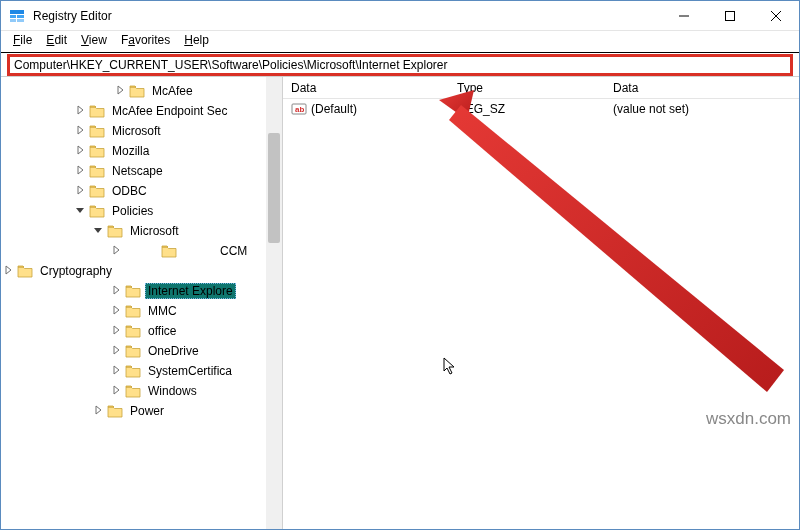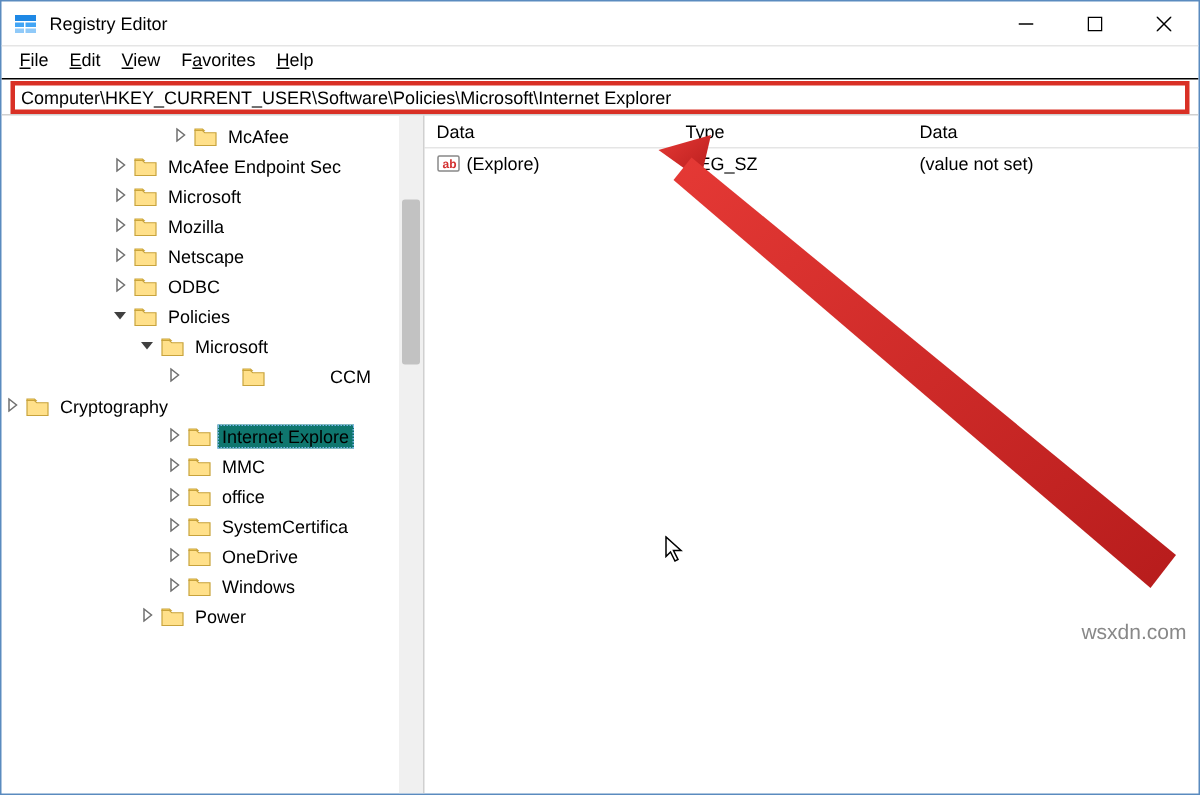--- a/index.html
+++ b/index.html
@@ -32,21 +32,21 @@
   .list-header .col { padding: 0 8px; font-size: 12px; display: flex; align-items: center; }
   .col-name { width: 166px; }
   .col-type { width: 156px; }
   .col-data { flex: 1; }
   .list-body { flex: 1; position: relative; }
   .list-row { height: 20px; display: flex; align-items: center; }
   .list-row .cell { padding: 0 8px; font-size: 12px; display: flex; align-items: center; overflow: hidden; }
   .val-icon { width: 16px; height: 16px; margin-right: 4px; flex-shrink: 0; }
   .cursor { position: absolute; left: 160px; top: 258px; pointer-events: none; }
   .arrow-annot { position: absolute; pointer-events: none; left: 288px; top: 64px; width: 510px; height: 380px; }
-  .watermark { position: absolute; right: 8px; bottom: 100px; font-size: 14px; color: #888; transform: rotate(0); }
+  .watermark { position: absolute; right: 8px; bottom: 100px; font-size: 17px; color: #888; transform: rotate(0); }
   .folder-svg { display: block; }
 </style>
 </head>
 <body>
 
 <div class="window">
 
   <div class="titlebar">
     <span class="app-icon">
       <svg viewBox="0 0 16 16">
@@ -256,33 +256,33 @@
             <div class="node" style="padding-left: 108px;">
               <span class="twisty"><svg width="10" height="10" viewBox="0 0 10 10">
                   <path d="M3 1 L8 5 L3 9 Z" fill="none" stroke="#707070" stroke-width="1"></path>
                 </svg></span>
               <span class="folder">
                 <svg class="folder-svg" viewBox="0 0 16 14">
                   <path d="M1 3 L6 3 L7.5 4.5 L15 4.5 L15 13 L1 13 Z" fill="#ffe08a" stroke="#c8a33c" stroke-width="0.8"></path>
                   <path d="M1 3 L1 2 L6 2 L7 3 Z" fill="#ffd561" stroke="#c8a33c" stroke-width="0.8"></path>
                 </svg>
               </span>
+              <span class="label">OneDrive</span>
+            </div>
+            <div class="node" style="padding-left: 108px;">
+              <span class="twisty"><svg width="10" height="10" viewBox="0 0 10 10">
+                  <path d="M3 1 L8 5 L3 9 Z" fill="none" stroke="#707070" stroke-width="1"></path>
+                </svg></span>
+              <span class="folder">
+                <svg class="folder-svg" viewBox="0 0 16 14">
+                  <path d="M1 3 L6 3 L7.5 4.5 L15 4.5 L15 13 L1 13 Z" fill="#ffe08a" stroke="#c8a33c" stroke-width="0.8"></path>
+                  <path d="M1 3 L1 2 L6 2 L7 3 Z" fill="#ffd561" stroke="#c8a33c" stroke-width="0.8"></path>
+                </svg>
+              </span>
               <span class="label">SystemCertifica</span>
-            </div>
-            <div class="node" style="padding-left: 108px;">
-              <span class="twisty"><svg width="10" height="10" viewBox="0 0 10 10">
-                  <path d="M3 1 L8 5 L3 9 Z" fill="none" stroke="#707070" stroke-width="1"></path>
-                </svg></span>
-              <span class="folder">
-                <svg class="folder-svg" viewBox="0 0 16 14">
-                  <path d="M1 3 L6 3 L7.5 4.5 L15 4.5 L15 13 L1 13 Z" fill="#ffe08a" stroke="#c8a33c" stroke-width="0.8"></path>
-                  <path d="M1 3 L1 2 L6 2 L7 3 Z" fill="#ffd561" stroke="#c8a33c" stroke-width="0.8"></path>
-                </svg>
-              </span>
-              <span class="label">OneDrive</span>
             </div>
             <div class="node" style="padding-left: 108px;">
               <span class="twisty"><svg width="10" height="10" viewBox="0 0 10 10">
                   <path d="M3 1 L8 5 L3 9 Z" fill="none" stroke="#707070" stroke-width="1"></path>
                 </svg></span>
               <span class="folder">
                 <svg class="folder-svg" viewBox="0 0 16 14">
                   <path d="M1 3 L6 3 L7.5 4.5 L15 4.5 L15 13 L1 13 Z" fill="#ffe08a" stroke="#c8a33c" stroke-width="0.8"></path>
                   <path d="M1 3 L1 2 L6 2 L7 3 Z" fill="#ffd561" stroke="#c8a33c" stroke-width="0.8"></path>
                 </svg>
@@ -316,21 +316,21 @@
       </div>
       <div class="list-body">
         <div class="list-row">
           <div class="cell col-name">
             <span class="val-icon">
               <svg viewBox="0 0 16 16">
                   <rect x="1" y="3" width="14" height="10" rx="1" fill="#fff" stroke="#888" stroke-width="1"></rect>
                   <text x="4" y="11" font-size="8" font-weight="bold" fill="#d32f2f">ab</text>
                 </svg>
             </span>
-            <span>(Explore)</span>
+            <span>(Default)</span>
           </div>
           <div class="cell col-type">REG_SZ</div>
           <div class="cell col-data">(value not set)</div>
         </div>
 
         <span class="cursor">
           <svg width="16" height="20" viewBox="0 0 16 20">
               <path d="M1 1 L1 14 L4 11 L7 17 L9 16 L6 10 L11 10 Z" fill="#fff" stroke="#000" stroke-width="1"></path>
             </svg>
         </span>

